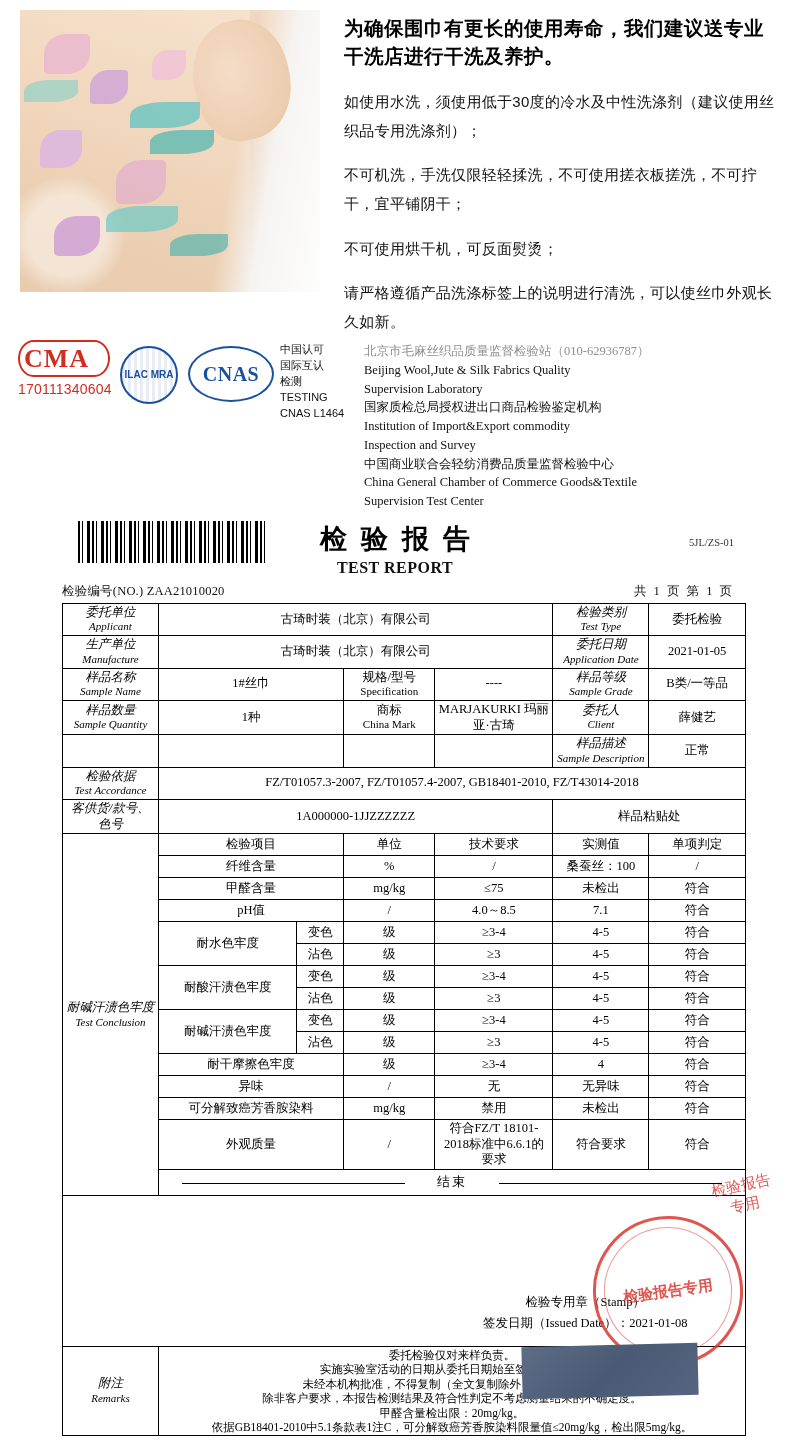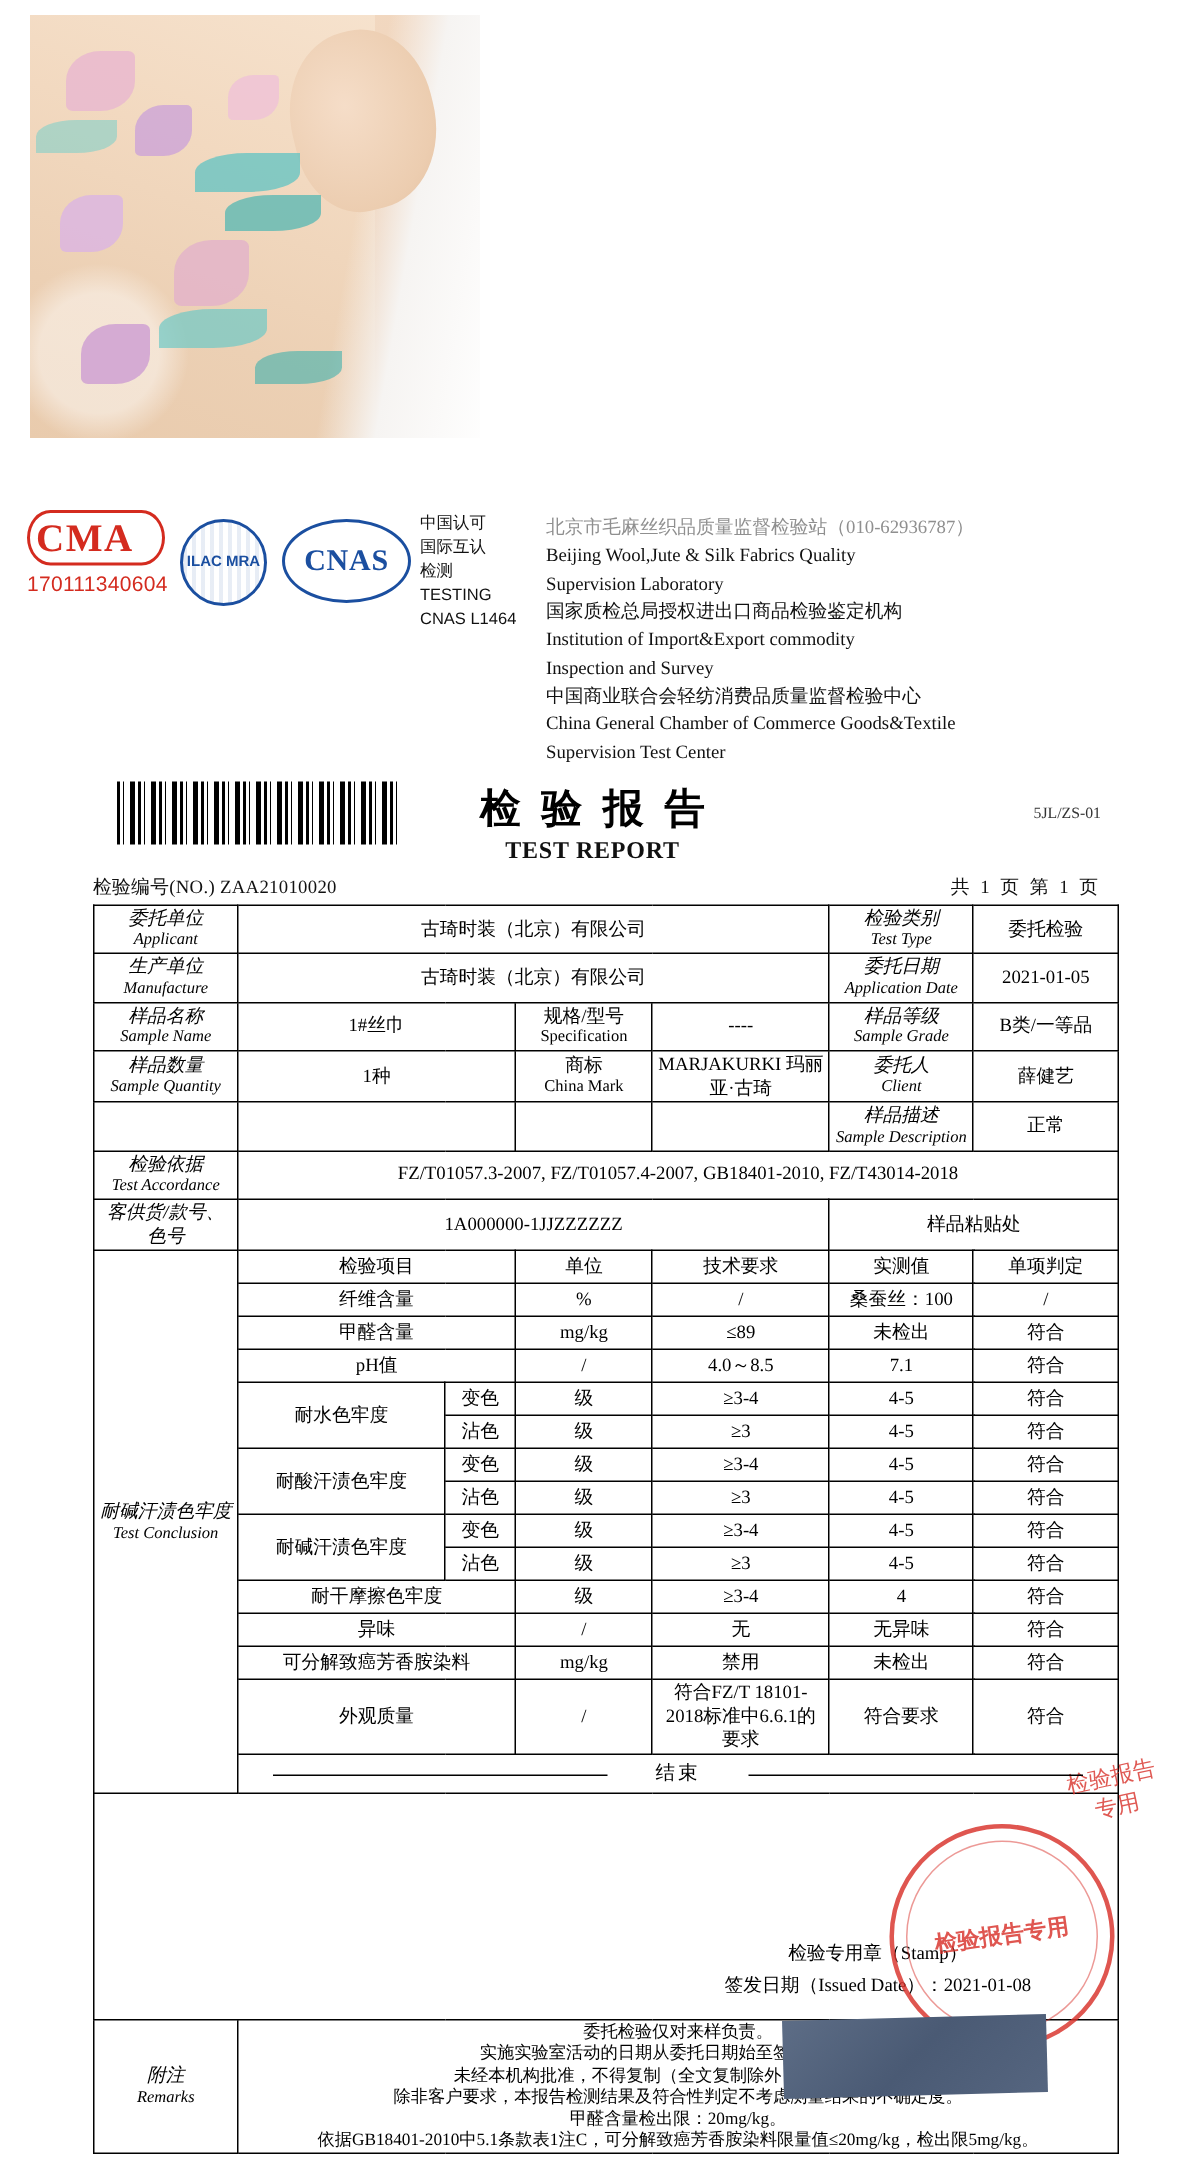--- a/index.html
+++ b/index.html
@@ -244,20 +244,27 @@
       <div class="fl" style="left:96px;top:150px;width:50px;height:44px;background:#e3b4c9;"></div>
       <div class="fl" style="left:34px;top:206px;width:46px;height:40px;background:#cfa1d2;"></div>
       <div class="fl" style="left:132px;top:40px;width:34px;height:30px;background:#efc3d6;"></div>
       <div class="leaf" style="left:110px;top:92px;width:70px;height:26px;background:#5fc3c3;opacity:.75;"></div>
       <div class="leaf" style="left:130px;top:120px;width:64px;height:24px;background:#49b5b2;opacity:.7;"></div>
       <div class="leaf" style="left:86px;top:196px;width:72px;height:26px;background:#6ec9c6;opacity:.7;"></div>
       <div class="leaf" style="left:150px;top:224px;width:58px;height:22px;background:#3fb0ad;opacity:.6;"></div>
       <div class="leaf" style="left:4px;top:70px;width:54px;height:22px;background:#79cfcb;opacity:.55;"></div>
     </div>
 
+    <div class="care-text">
+      <h1 class="care-title">为确保围巾有更长的使用寿命，我们建议送专业干洗店进行干洗及养护。</h1>
+      <p class="care-line">如使用水洗，须使用低于30度的冷水及中性洗涤剂（建议使用丝织品专用洗涤剂）；</p>
+      <p class="care-line">不可机洗，手洗仅限轻轻揉洗，不可使用搓衣板搓洗，不可拧干，宜平铺阴干；</p>
+      <p class="care-line">不可使用烘干机，可反面熨烫；</p>
+      <p class="care-line">请严格遵循产品洗涤标签上的说明进行清洗，可以使丝巾外观长久如新。</p>
+    </div>
   </section>
 
   <div class="section-gap"></div>
 
   <section class="cert-row">
     <div class="cma-box">
       <div class="cma-mark">CMA</div>
       <div class="cma-num">170111340604</div>
     </div>
 
@@ -411,21 +418,21 @@
         <tr>
           <td colspan="2" class="left">纤维含量</td>
           <td>%</td>
           <td>/</td>
           <td colspan="2">桑蚕丝：100</td>
           <td>/</td>
         </tr>
         <tr>
           <td colspan="2" class="left">甲醛含量</td>
           <td>mg/kg</td>
-          <td>≤89</td>
+          <td>≤75</td>
           <td colspan="2">未检出</td>
           <td>符合</td>
         </tr>
         <tr>
           <td colspan="2" class="left">pH值</td>
           <td>/</td>
           <td>4.0～8.5</td>
           <td colspan="2">7.1</td>
           <td>符合</td>
         </tr>

